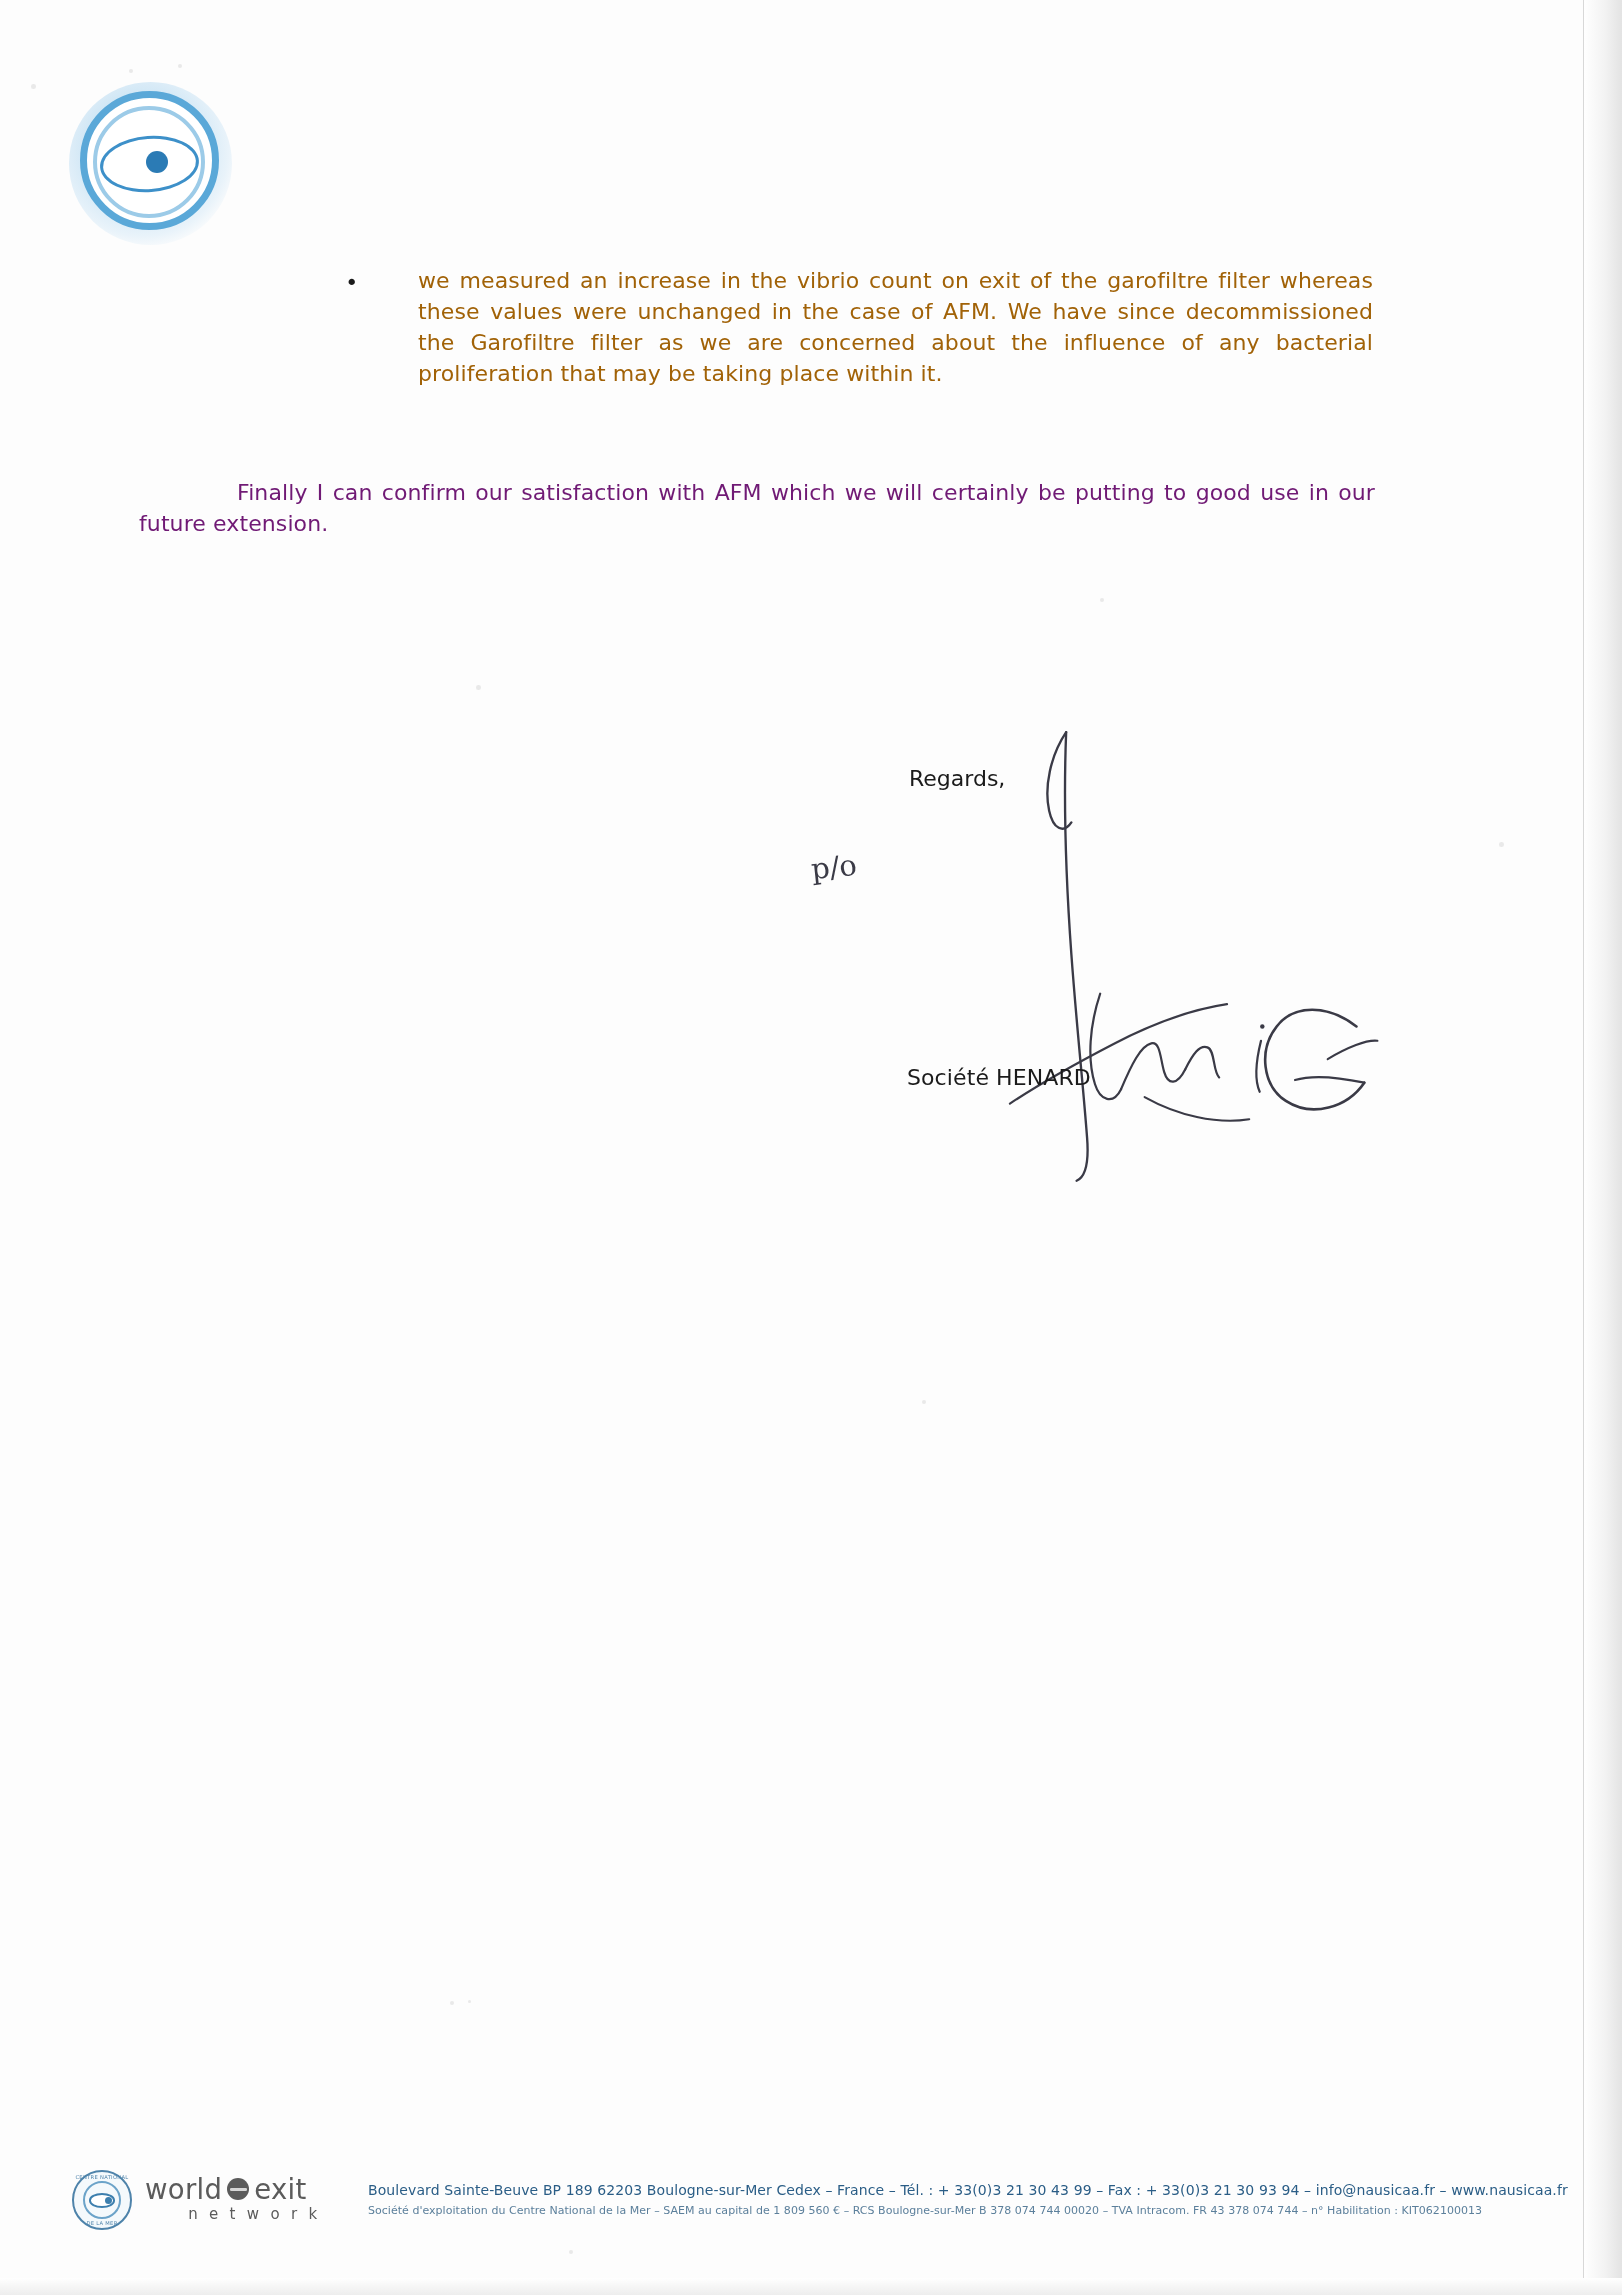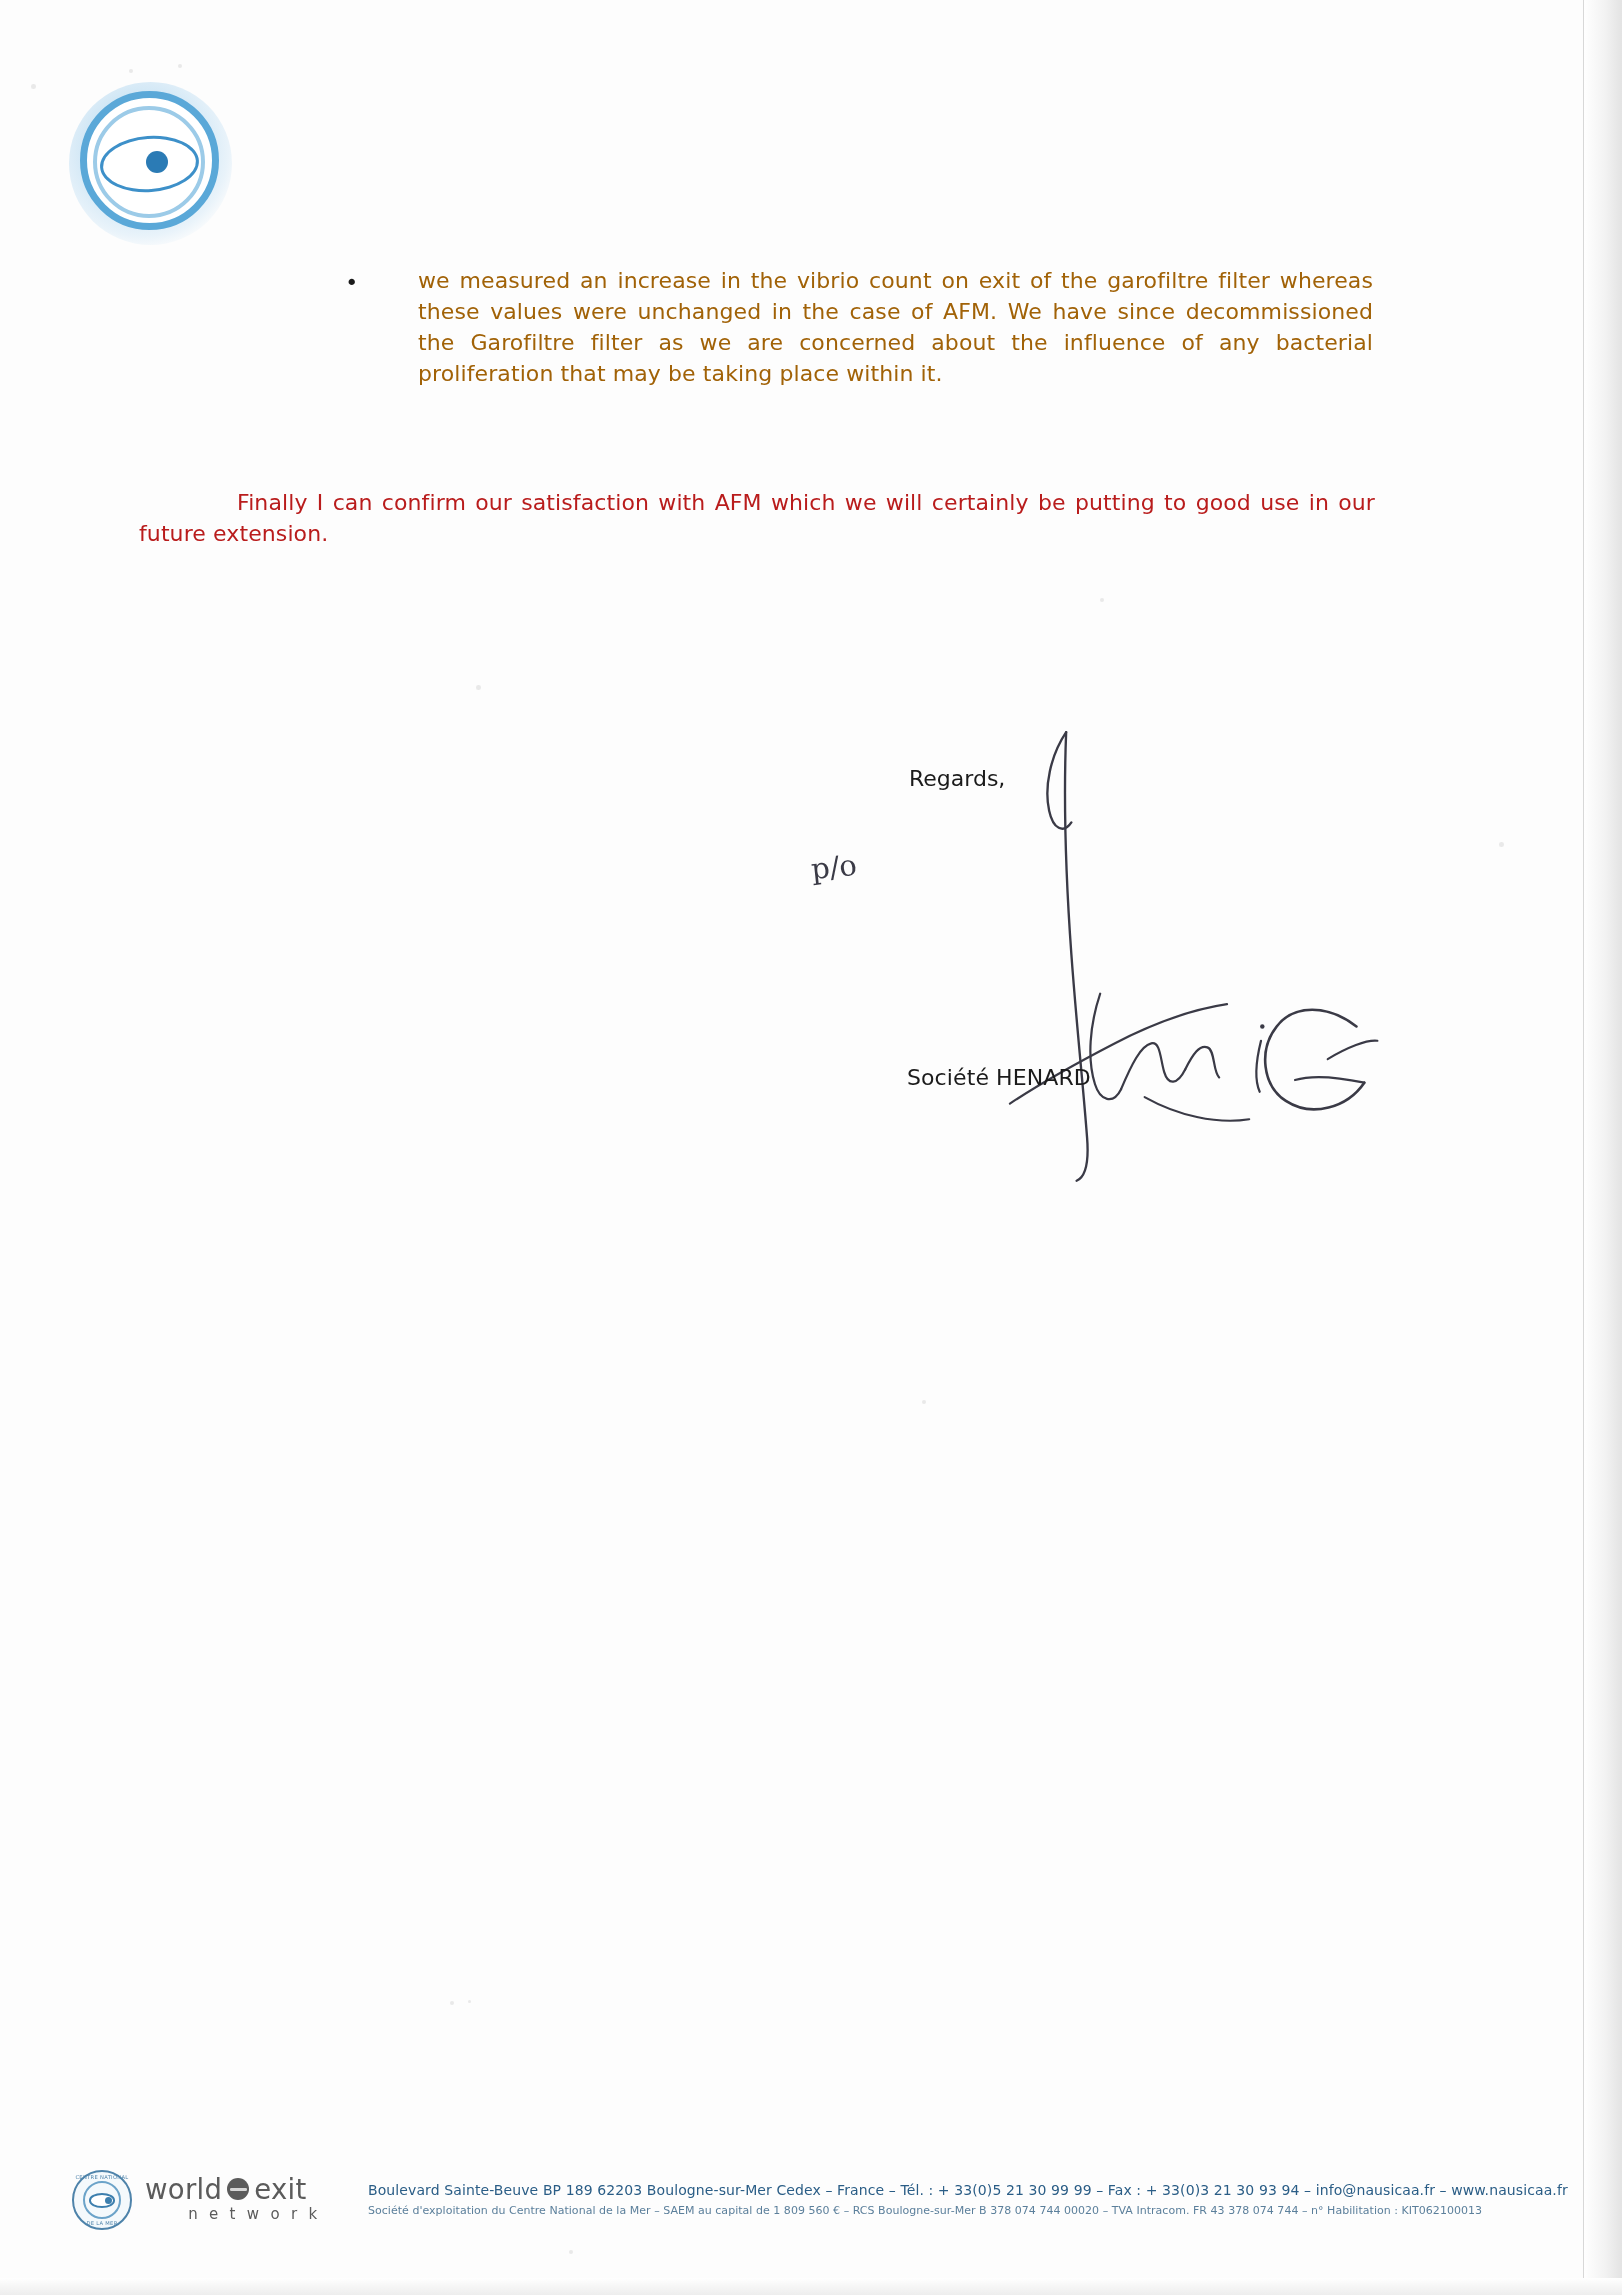--- a/index.html
+++ b/index.html
@@ -120,25 +120,25 @@
     font-size: 22px;
     line-height: 31px;
     color: #a16207;
     text-align: justify;
     letter-spacing: 0.1px;
   }
 
   .para-final {
     position: absolute;
     left: 139px;
-    top: 487px;
+    top: 477px;
     width: 1236px;
     font-size: 22px;
     line-height: 31px;
-    color: #b91c1c;
+    color: #701a75;
     text-align: justify;
     text-indent: 98px;
     letter-spacing: 0.1px;
   }
 
   .regards {
     position: absolute;
     left: 909px;
     top: 764px;
     font-size: 22px;
@@ -384,20 +384,20 @@
     <div class="won-brand">
       <div class="won-line1">
         <span>world</span>
         <span class="won-globe"></span>
         <span>exit</span>
       </div>
       <div class="won-line2">n e t w o r k</div>
     </div>
 
     <div class="footer-address">
-      <div class="footer-address-line1">Boulevard Sainte-Beuve BP 189 62203 Boulogne-sur-Mer Cedex – France – Tél. : + 33(0)5 21 30 99 99 – Fax : + 33(0)3 21 30 93 94 – info@nausicaa.fr – www.nausicaa.fr</div>
+      <div class="footer-address-line1">Boulevard Sainte-Beuve BP 189 62203 Boulogne-sur-Mer Cedex – France – Tél. : + 33(0)3 21 30 43 99 – Fax : + 33(0)3 21 30 93 94 – info@nausicaa.fr – www.nausicaa.fr</div>
       <div class="footer-address-line2">Société d'exploitation du Centre National de la Mer – SAEM au capital de 1 809 560 € – RCS Boulogne-sur-Mer B 378 074 744 00020 – TVA Intracom. FR 43 378 074 744 – n° Habilitation : KIT062100013</div>
     </div>
 
   </div>
 
 </div>
 
 
 </body></html>

